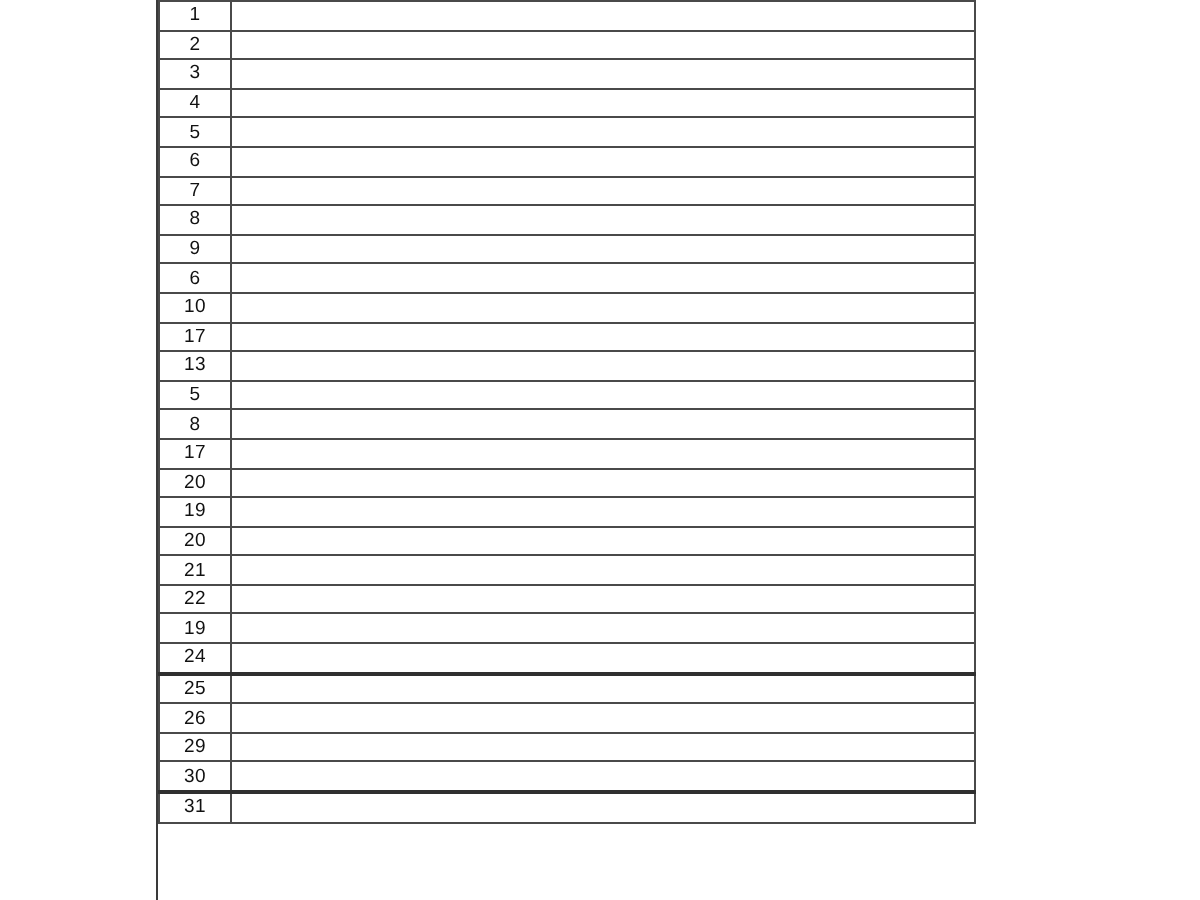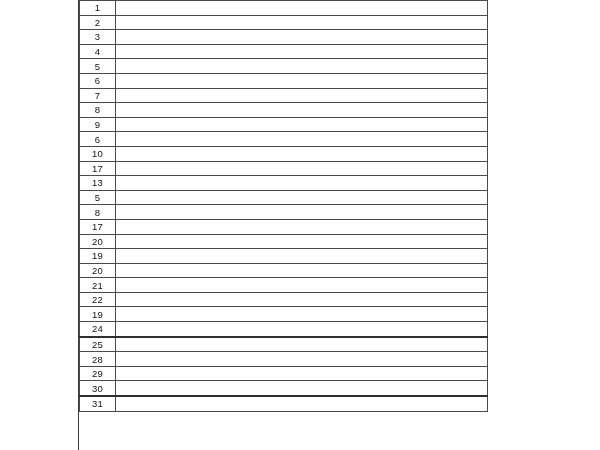--- a/index.html
+++ b/index.html
@@ -170,21 +170,21 @@
         </tr>
         <tr>
           <td class="num">24</td>
           <td class="body"></td>
         </tr>
         <tr class="thick">
           <td class="num">25</td>
           <td class="body"></td>
         </tr>
         <tr>
-          <td class="num">28</td>
+          <td class="num">26</td>
           <td class="body"></td>
         </tr>
         <tr>
           <td class="num">29</td>
           <td class="body"></td>
         </tr>
         <tr>
           <td class="num">30</td>
           <td class="body"></td>
         </tr>

